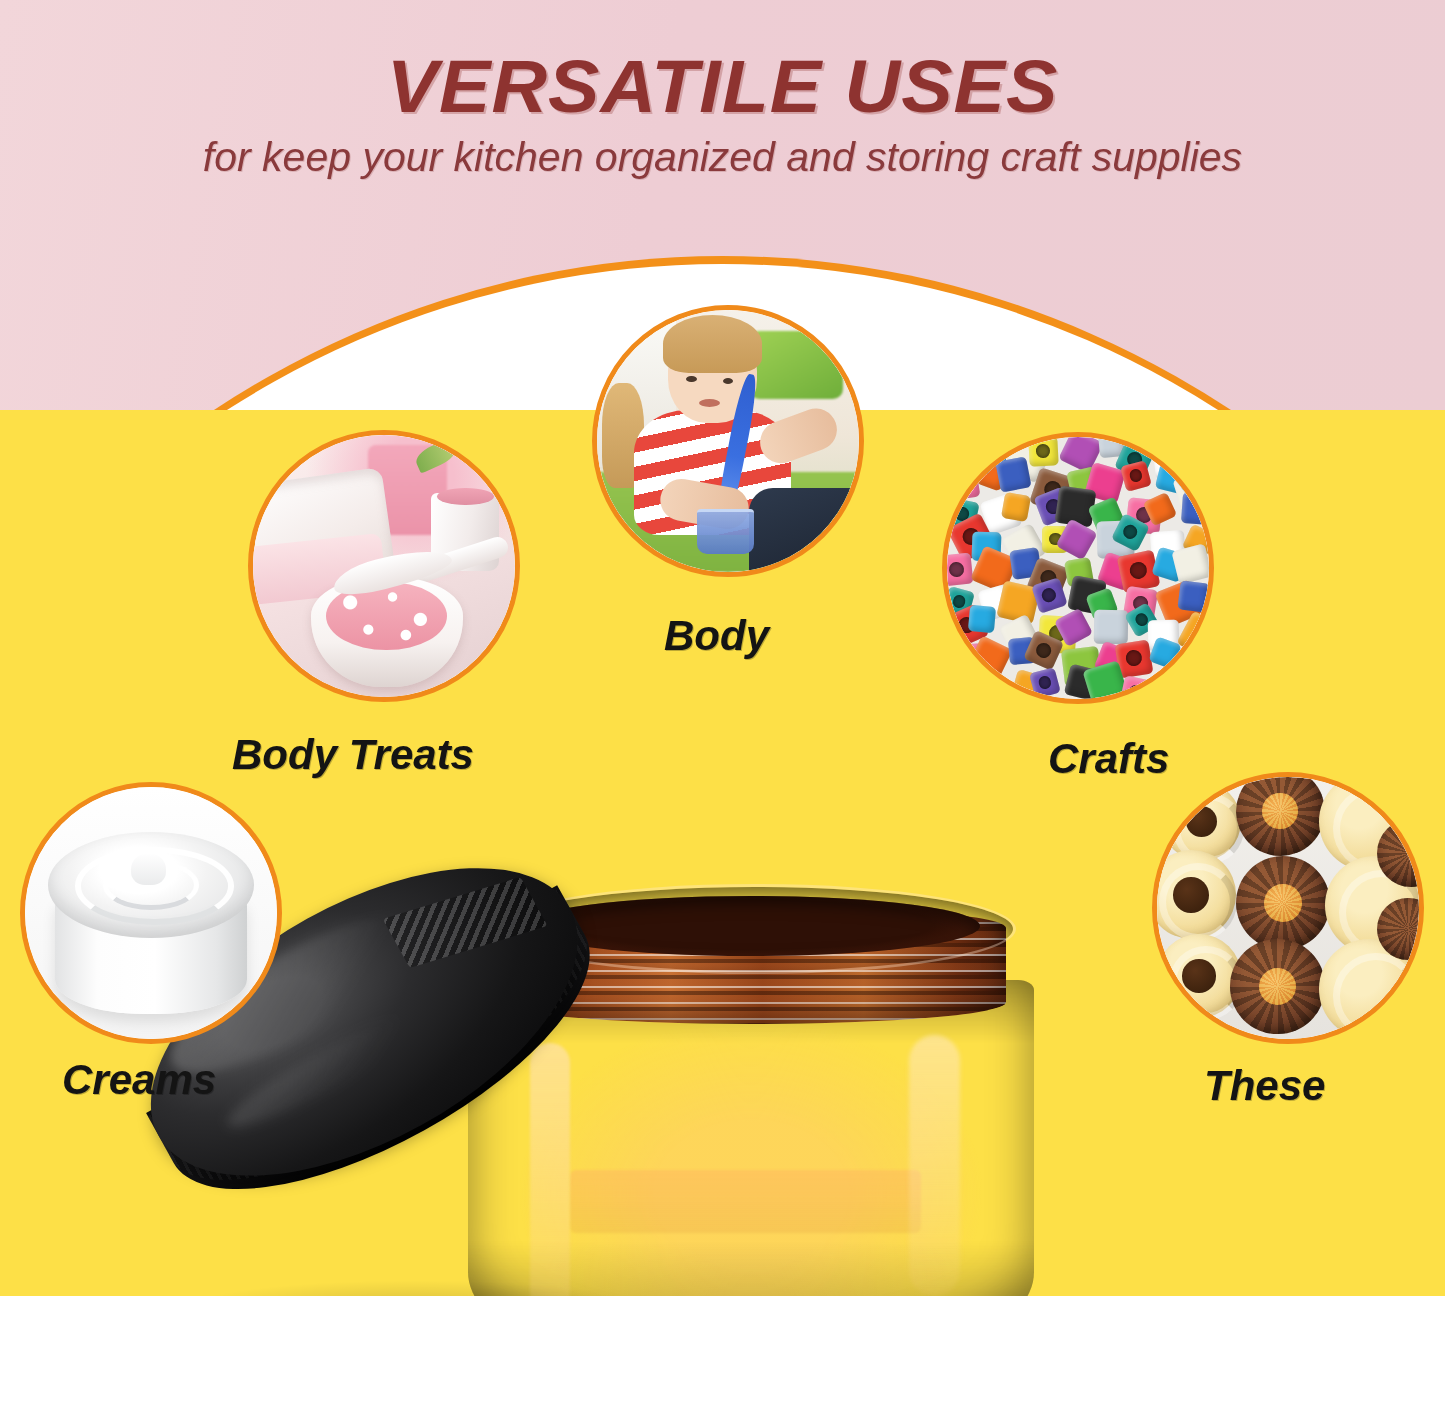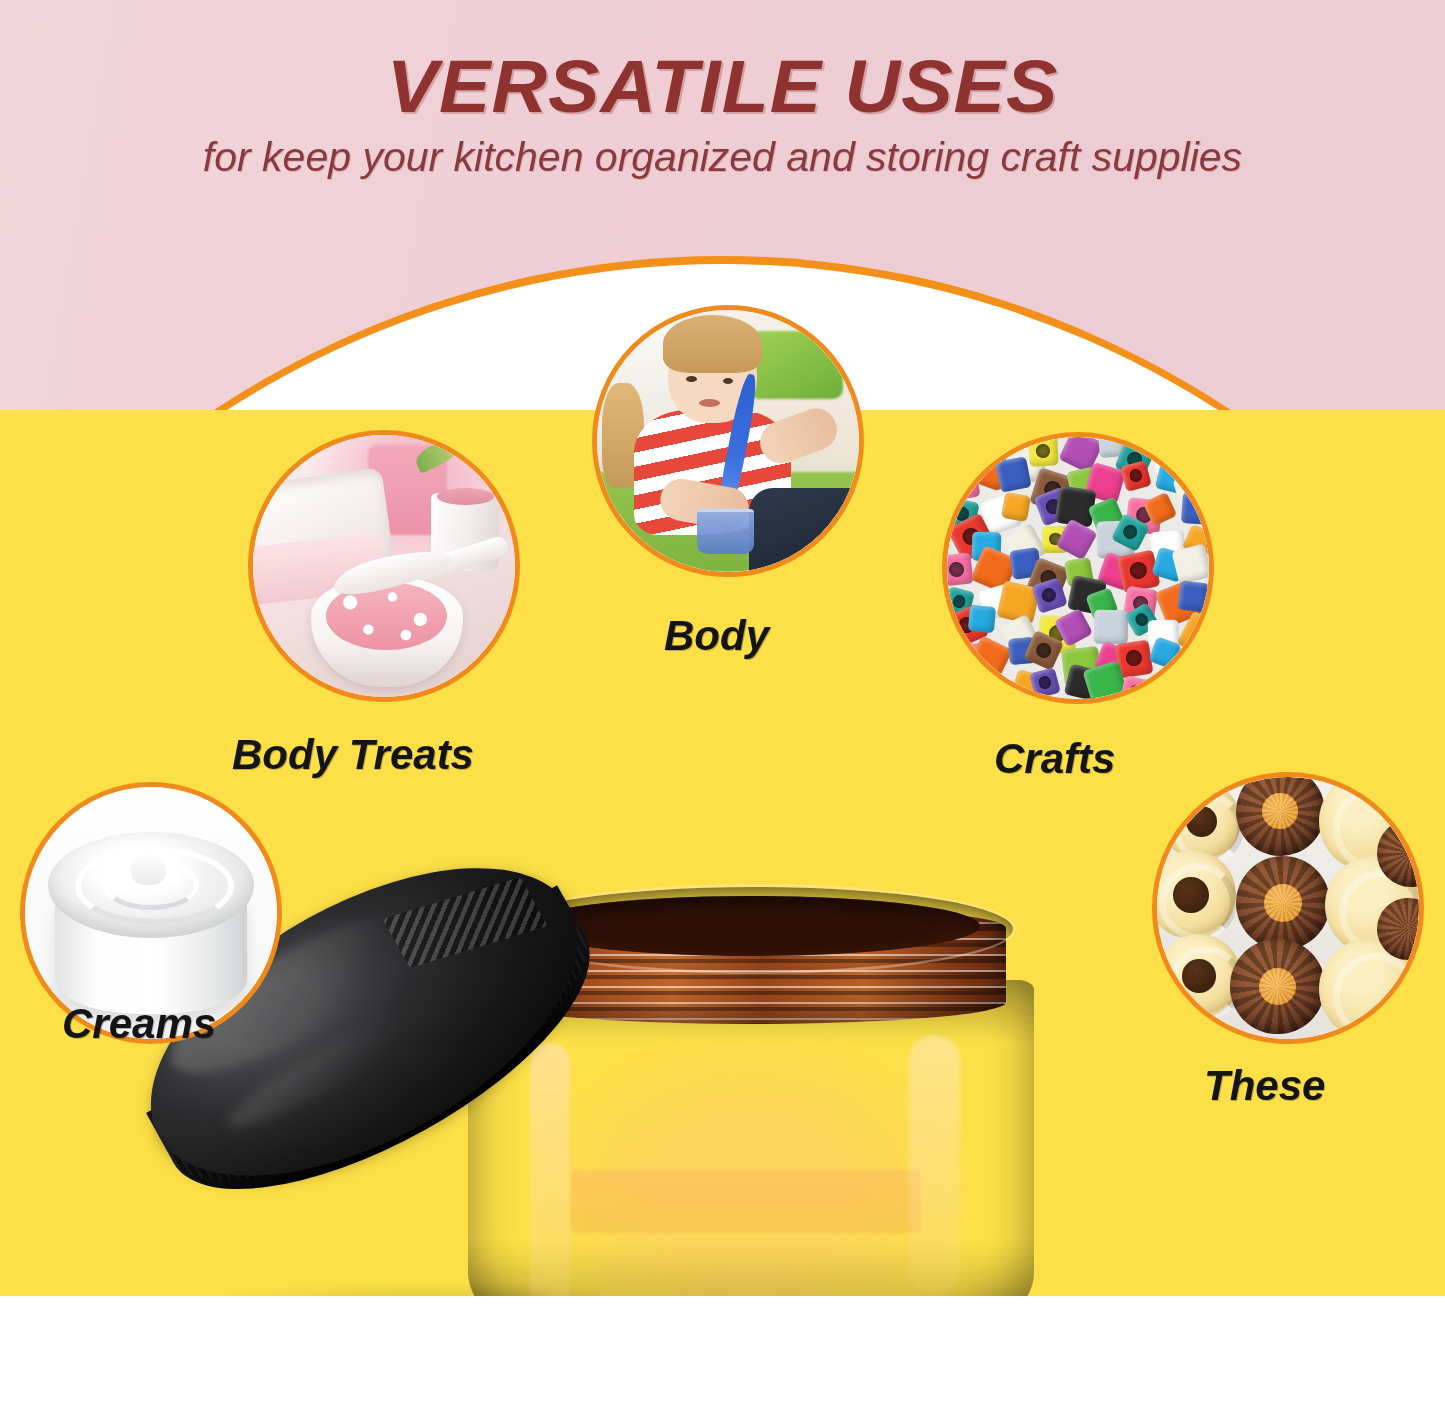--- a/index.html
+++ b/index.html
@@ -113,22 +113,22 @@
 
   
   #c-scrub  { left: 248px;  top: 430px; width: 272px; height: 272px; }
   #c-toys   { left: 592px;  top: 305px; width: 272px; height: 272px; }
   #c-crafts { left: 942px;  top: 432px; width: 272px; height: 272px; }
   #c-creams { left: 20px;   top: 782px; width: 262px; height: 262px; }
   #c-treats { left: 1152px; top: 772px; width: 272px; height: 272px; }
 
   #l-scrub  { left: 232px;  top: 731px; }
   #l-toys   { left: 664px;  top: 612px; }
-  #l-crafts { left: 994px;  top: 735px; }
-  #l-creams { left: 62px;   top: 1000px; }
+  #l-crafts { left: 1048px;  top: 735px; }
+  #l-creams { left: 62px;   top: 1056px; }
   #l-treats { left: 1204px; top: 1062px; }
 
   
 
   
   .scrub-bg {
     position:absolute; inset:0;
     background:
       radial-gradient(circle at 62% 16%, #f6bfcd 0 14%, rgba(246,191,205,0) 40%),
       linear-gradient(160deg, #fbf0ef 0%, #f6e2e3 45%, #e3cfd0 100%);

